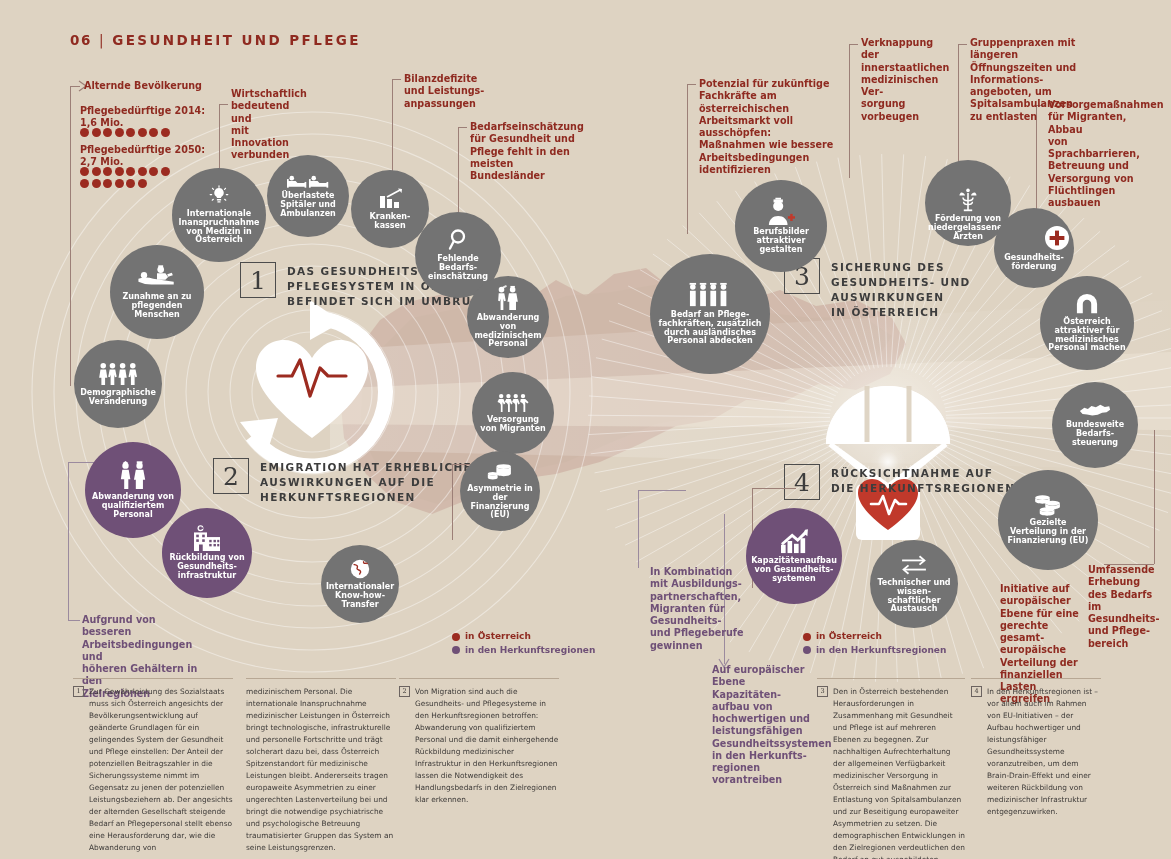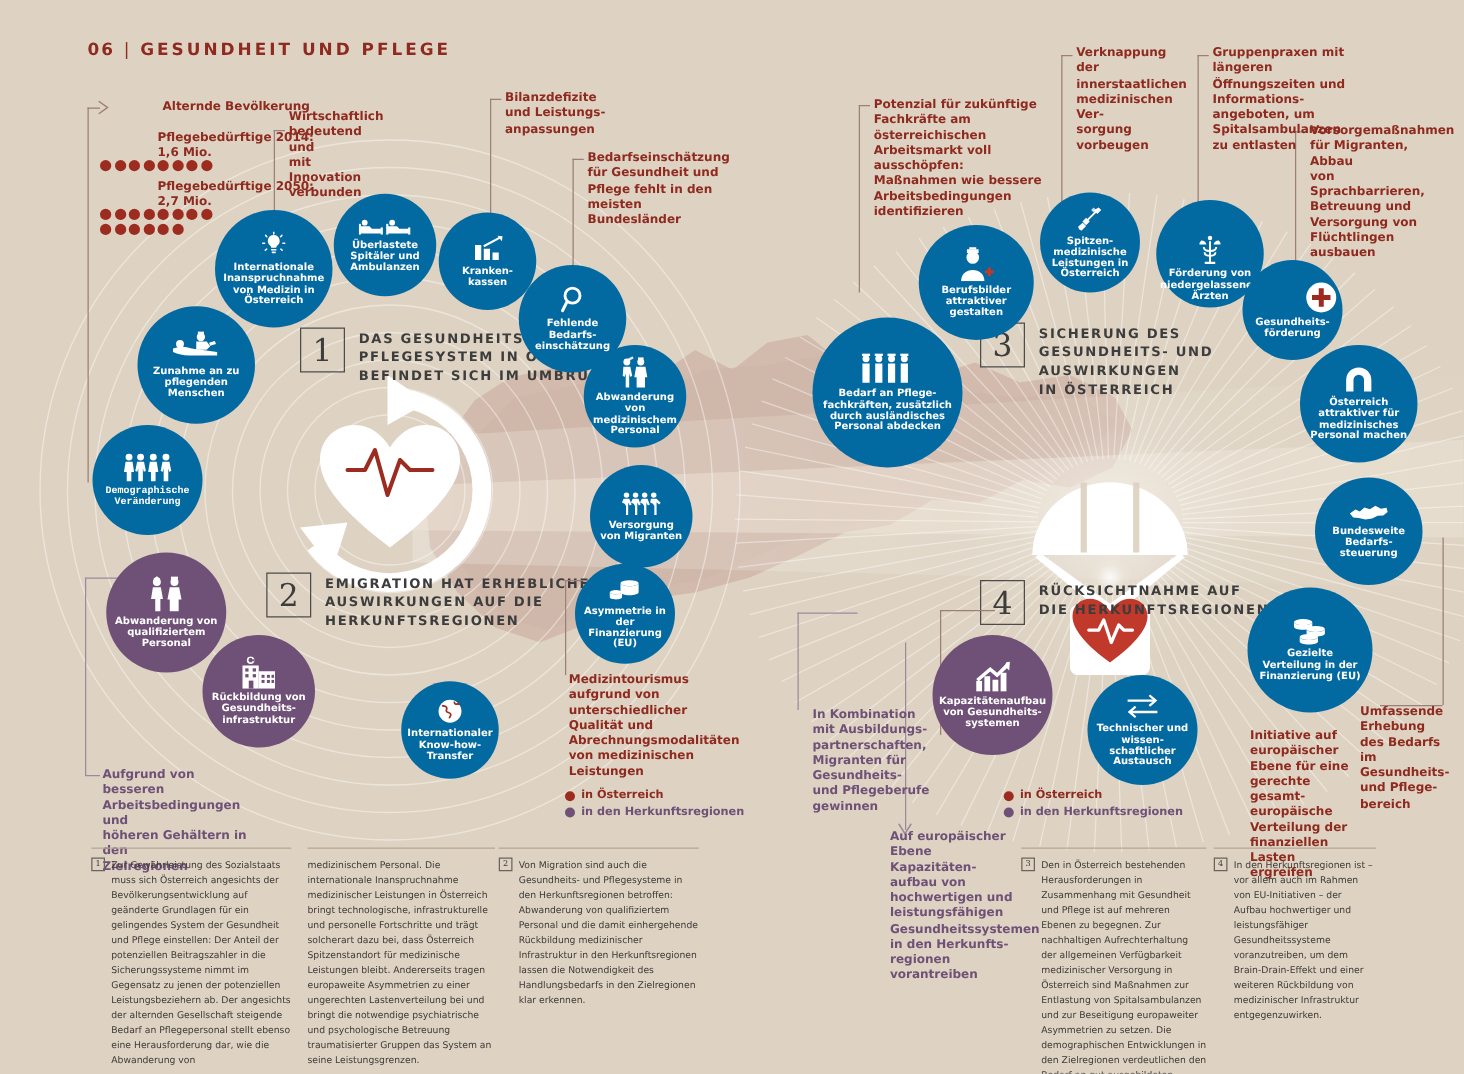--- a/index.html
+++ b/index.html
@@ -20,21 +20,21 @@
   #header .ttl{letter-spacing:2.4px;}
 
   
   .bgwrap{position:absolute;inset:0;pointer-events:none;}
 
   
   .circ{position:absolute;border-radius:50%;display:flex;flex-direction:column;
         align-items:center;justify-content:center;text-align:center;
         color:#fff;font-weight:bold;line-height:1.12;
         box-sizing:border-box;padding:4px;}
-  .circ.red{background:#0369a1;}
+  .circ.red{background:#737373;}
   .circ.purple{background:#6f5077;}
   .circ .ico{display:block;margin-bottom:3px;}
   .circ .ico svg{display:block;}
   .circ .lbl{display:block;padding:0 3px;}
 
   
   .sec{position:absolute;display:flex;align-items:flex-start;gap:11px;}
   .sec .box{width:34px;height:34px;border:1.6px solid #4c4c4c;
     display:flex;align-items:center;justify-content:center;
     font-family:"DejaVu Serif","Liberation Serif",serif;
@@ -47,21 +47,21 @@
            white-space:pre-line;}
   .callout.red{color:#8f2a20;}
   .callout.purple{color:#6f5077;}
 
   
   .ln{position:absolute;background:#9c7f77;}
   .ln.p{background:#9b8a9e;}
 
   
   .statlbl{position:absolute;color:#8f2a20;font-weight:bold;font-size:9.6px;
-           line-height:1.3;white-space:pre-line;padding-left:46px;}
+           line-height:1.3;white-space:pre-line;}
   .dotrow{position:absolute;display:flex;flex-wrap:wrap;width:92px;gap:2.5px;}
   .dotrow i{width:9px;height:9px;border-radius:50%;background:#9c2b20;display:block;}
 
   
   .legend{position:absolute;font-size:9px;font-weight:bold;line-height:1.5;}
   .legend .row{display:flex;align-items:center;gap:5px;}
   .legend .sw{width:8px;height:8px;border-radius:50%;display:block;flex:none;}
   .legend .r{color:#8f2a20;}
   .legend .p{color:#6f5077;}
 
@@ -385,27 +385,20 @@
   <div class="callout red" style="left:1048px;top:99px;width:96px;">Vorsorgemaßnahmen
 für Migranten, Abbau
 von Sprachbarrieren,
 Betreuung und
 Versorgung von
 Flüchtlingen ausbauen</div>
   <div class="callout purple" style="left:82px;top:614px;width:118px;">Aufgrund von besseren
 Arbeitsbedingungen und
 höheren Gehältern in den
 Zielregionen</div>
-  <div class="callout red" style="left:455px;top:538px;width:104px;">Medizintourismus
-aufgrund von
-unterschiedlicher
-Qualität und
-Abrechnungsmodalitäten
-von medizinischen
-Leistungen</div>
   <div class="callout purple" style="left:650px;top:566px;width:96px;">In Kombination
 mit Ausbildungs-
 partnerschaften,
 Migranten für
 Gesundheits-
 und Pflegeberufe
 gewinnen</div>
   <div class="callout purple" style="left:712px;top:664px;width:104px;">Auf europäischer
 Ebene Kapazitäten-
 aufbau von
@@ -491,21 +484,21 @@
         <rect x="23.4" y="1.4" width="5.2" height="2.1"></rect>
         <path d="M22 10h9l3 4-3 3h-9z"></path>
         <path d="M33 11 38 9.5 39 12 34 13.6z"></path>
       </svg>
     </span>
     <span class="lbl">Zunahme an zu
 pflegenden
 Menschen</span>
   </div>
 
-  <div class="circ red" style="left:74px;top:340px;width:88px;height:88px;font-size:8px;font-family:Liberation Mono, monospace;">
+  <div class="circ red" style="left:74px;top:340px;width:88px;height:88px;font-size:8px;">
     <span class="ico">
       <svg width="42" height="24" viewBox="0 0 44 26" fill="#fff">
         <g>
             <circle cx="6" cy="4" r="3"></circle>
             <path d="M3 8h6l1.4 9H8v8H4v-8H1.6z"></path>
           </g>
         <g>
             <circle cx="16" cy="4" r="3"></circle>
             <path d="M13 8h6l1.6 8-1.8.6-.8-3V25h-4V13.6l-.8 3-1.8-.6z"></path>
           </g>
@@ -689,33 +682,20 @@
             <path d="M2.4 9.4h6.2V26H2.4z"></path>
           </g>
       </svg>
     </span>
     <span class="lbl">Bedarf an Pflege-
 fachkräften, zusätzlich
 durch ausländisches
 Personal abdecken</span>
   </div>
 
-  <div class="circ red" style="left:832px;top:154px;width:80px;height:80px;font-size:8px;">
-    <span class="ico">
-      <svg width="22" height="22" viewBox="0 0 24 24" fill="#fff">
-        <path d="M19.6 2.2 21.8 4.4 18.4 7.8l-1-1-6.6 6.6 1 1-3.2 3.2-3.2-3.2 3.2-3.2 1 1 6.6-6.6-1-1z"></path>
-        <path d="M5.6 15.4 8.6 18.4 4.6 22.4 2.4 21.2 1.6 19z"></path>
-        <path d="M13 4.4 15.2 2.2 17.4 4.4 15.2 6.6z" opacity=".8"></path>
-      </svg>
-    </span>
-    <span class="lbl">Spitzen-
-medizinische
-Leistungen in
-Österreich</span>
-  </div>
 
   <div class="circ red" style="left:925px;top:160px;width:86px;height:86px;font-size:8px;justify-content:flex-end;">
     <span class="ico">
       <svg width="22" height="24" viewBox="0 0 22 24" fill="#fff">
         <circle cx="11" cy="2.4" r="1.8"></circle>
         <path d="M10.2 5h1.6v17h-1.6z"></path>
         <path d="M4 4.4c2.4 0 4 1.6 4 3.2H3c-.6 0-1-.8 1-3.2zM18 4.4c-2.4 0-4 1.6-4 3.2h5c.6 0 1-.8-1-3.2z"></path>
         <path d="M6 9.6c0 2 2.2 3.2 5 3.2s5-1.2 5-3.2" fill="none" stroke="#fff" stroke-width="1.5"></path>
         <path d="M6.6 13.8c0 1.8 2 2.8 4.4 2.8s4.4-1 4.4-2.8" fill="none" stroke="#fff" stroke-width="1.5"></path>
         <rect x="6.8" y="21.4" width="8.4" height="1.8"></rect>

